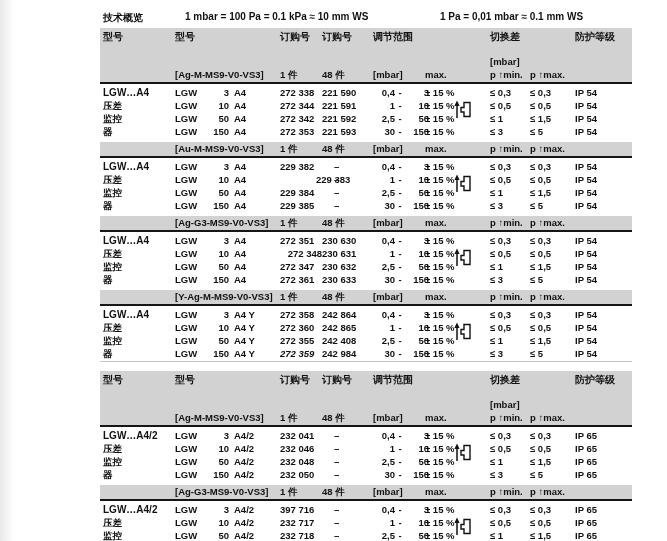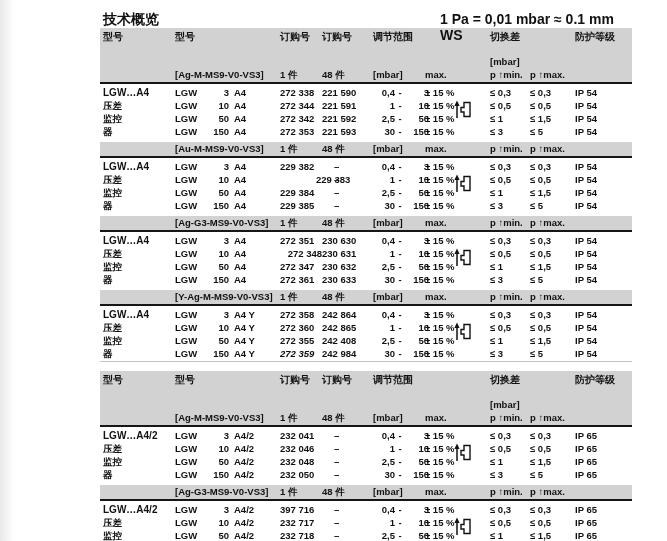--- a/index.html
+++ b/index.html
@@ -6,21 +6,21 @@
   body{
     width:667px;height:541px;position:relative;overflow:hidden;
     background:#ffffff;color:#111;
     font-family:"Liberation Sans","DejaVu Sans",sans-serif;
     font-weight:700;font-size:9.5px;
   }
   .scan-edge{position:absolute;left:0;top:0;bottom:0;width:14px;
     background:linear-gradient(90deg,#e9e9e9,#ffffff);}
   #content{position:absolute;left:100px;top:8px;width:532px;}
   
-  .topline{position:relative;height:20px;font-size:14px;}
+  .topline{position:relative;height:20px;font-size:10px;}
   .topline .t-title{position:absolute;left:3px;top:3px;}
   .topline .t-conv1{position:absolute;left:85px;top:3px;font-weight:700;}
   .topline .t-conv2{position:absolute;left:340px;top:3px;font-weight:700;}
   
   .grow{display:grid;grid-template-columns:72px 105px 42px 51px 52px 30px 35px 40px 45px 40px;
     padding-left:3px;align-items:baseline;}
   .cell{white-space:nowrap;}
   .band{background:#d2d2d2;}
   .header-band{padding-top:3px;}
   .hrowA{line-height:11.5px;align-items:start;min-height:25px;font-size:10px;}
@@ -45,20 +45,21 @@
   .table2{margin-top:9px;border-bottom:1px solid #3a3a3a;}
 </style>
 </head>
 <body>
 
 <div class="scan-edge"></div>
 
 <div id="content">
   <div class="topline">
     <span class="t-title">技术概览</span>
+    <span class="t-conv1">1 mbar = 100 Pa = 0.1 kPa ≈ 10 mm WS</span>
     <span class="t-conv2">1 Pa = 0,01 mbar ≈ 0.1 mm WS</span>
   </div>
   <div id="tables-host">
       <div class="table1">
         <div class="band header-band">
           <div class="grow hrowA">
             <div class="cell " style="grid-column: 1 / span 1;">型号</div>
             <div class="cell " style="grid-column: 2 / span 1;">型号</div>
             <div class="cell " style="grid-column: 3 / span 1;"><span class="w30">订购号</span></div>
             <div class="cell " style="grid-column: 4 / span 1;"><span class="w30">订购号</span></div>

